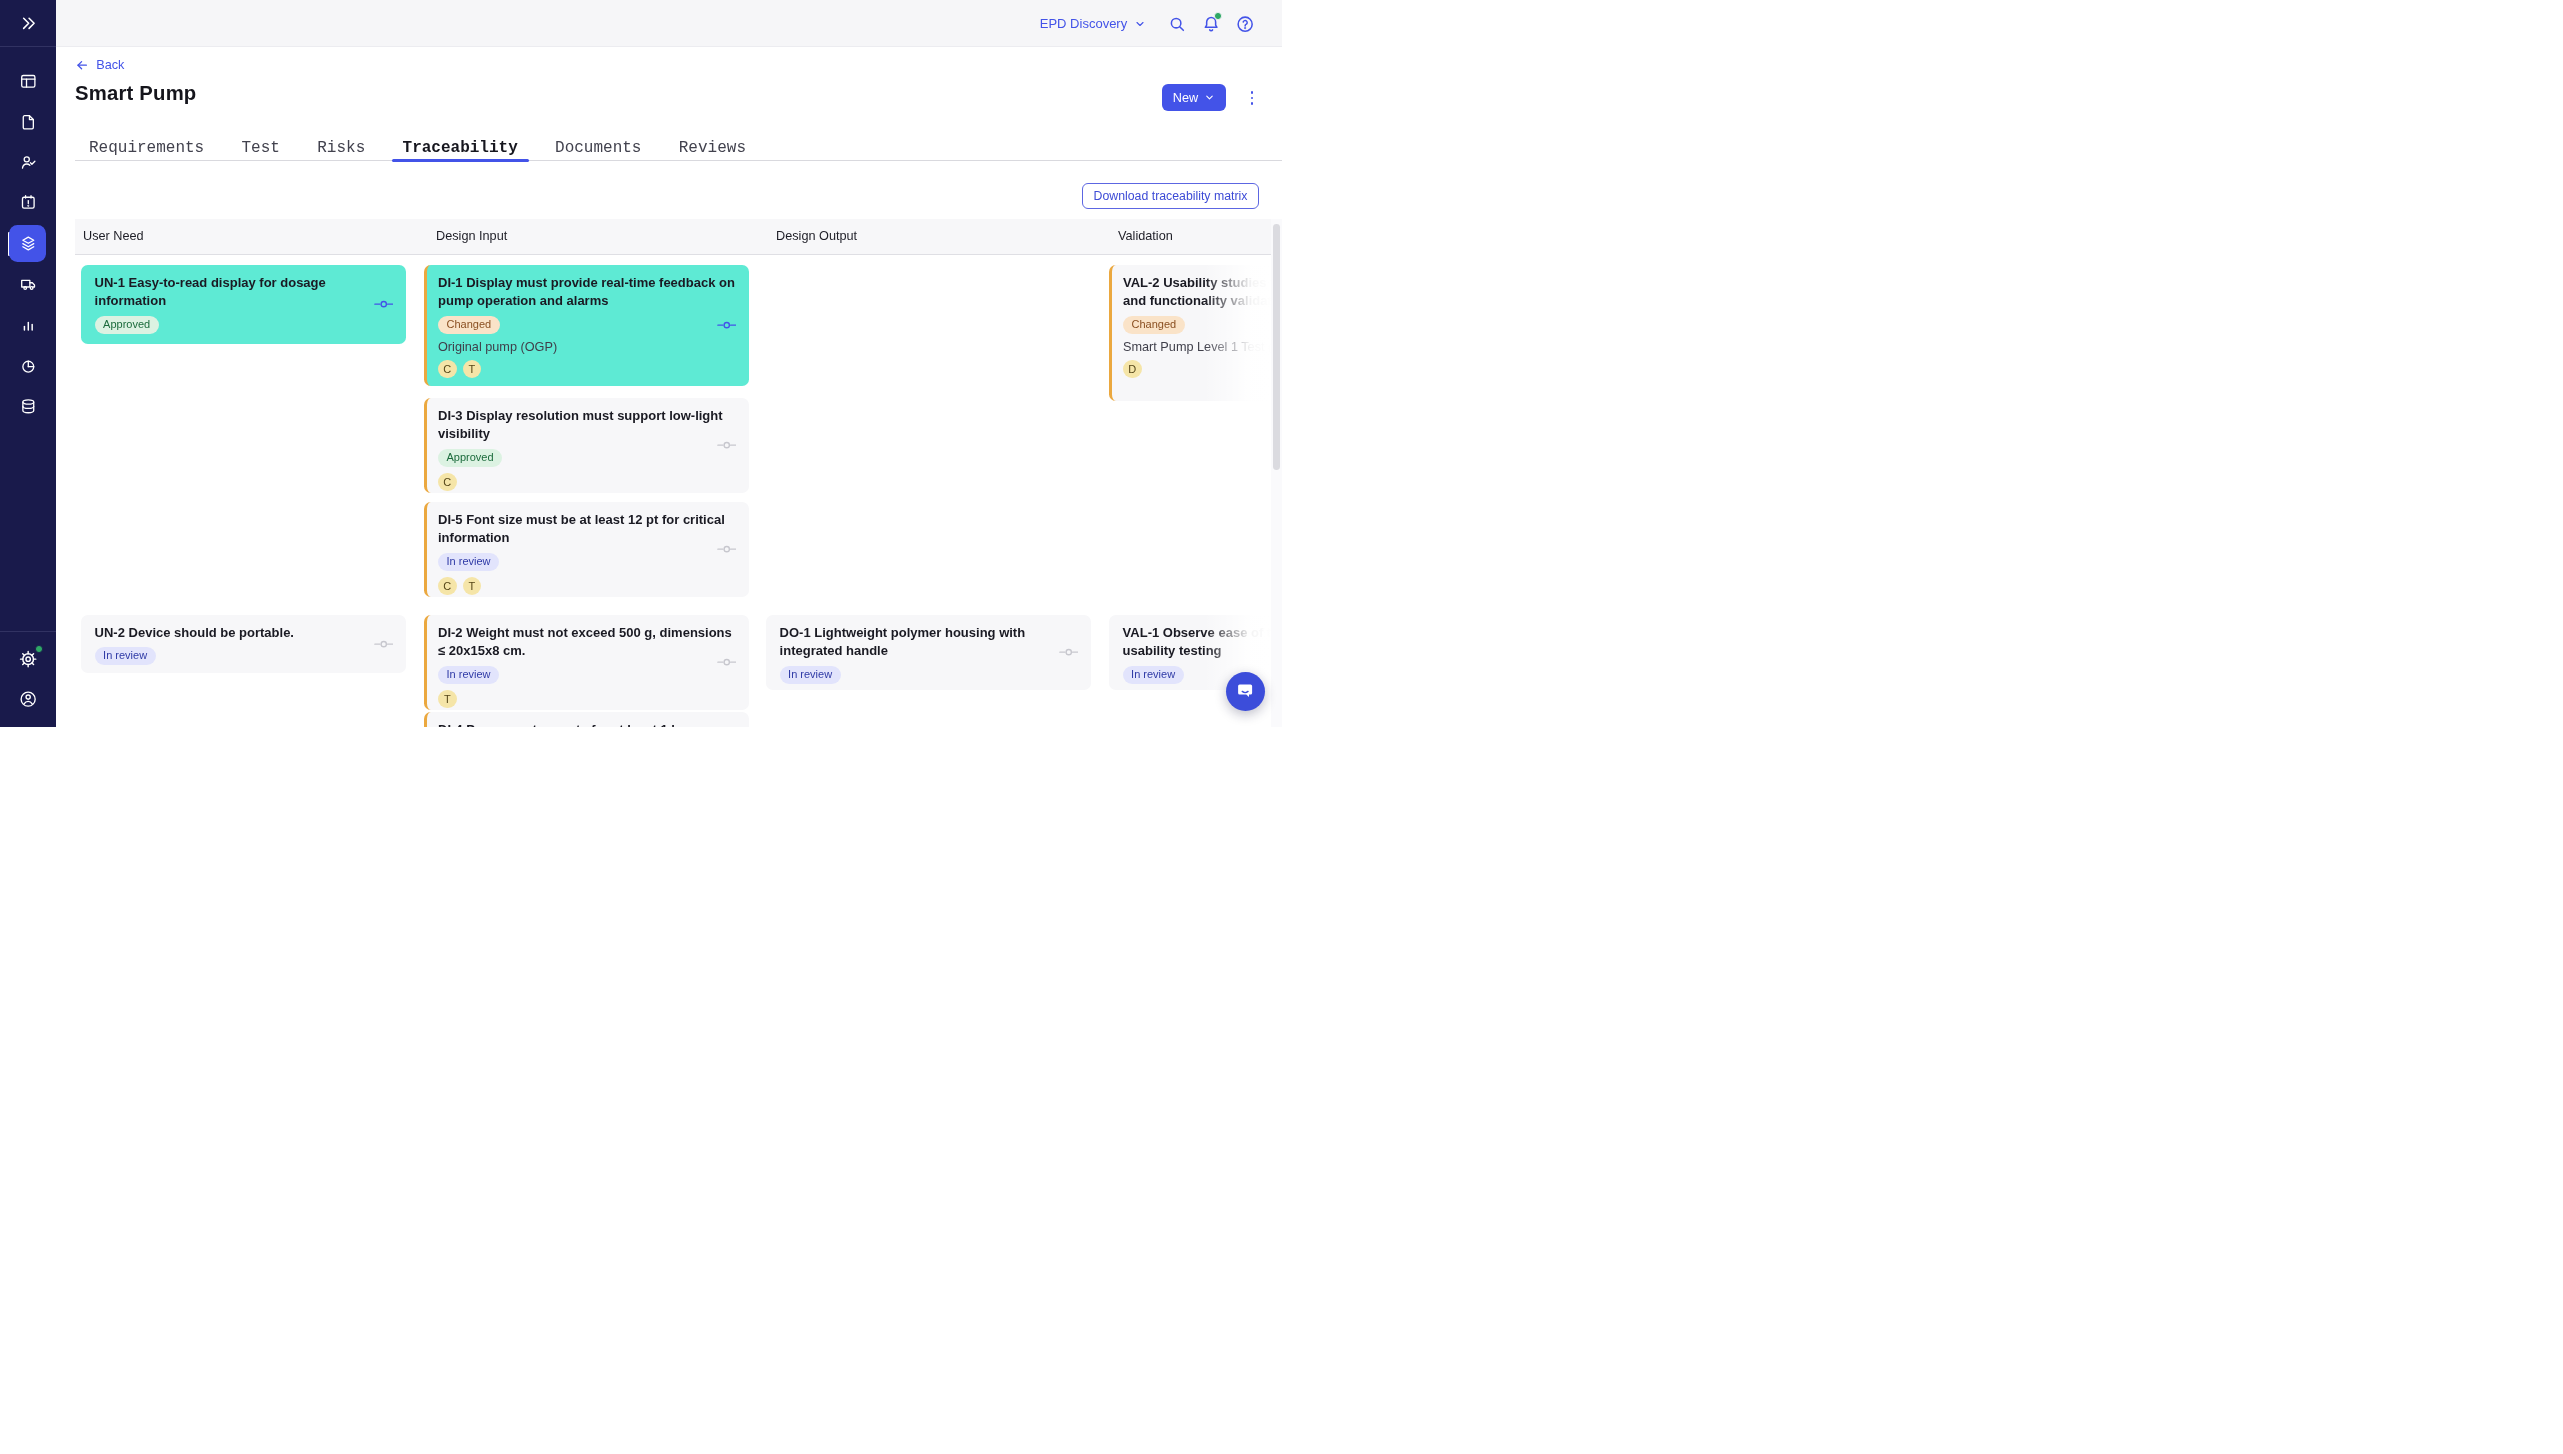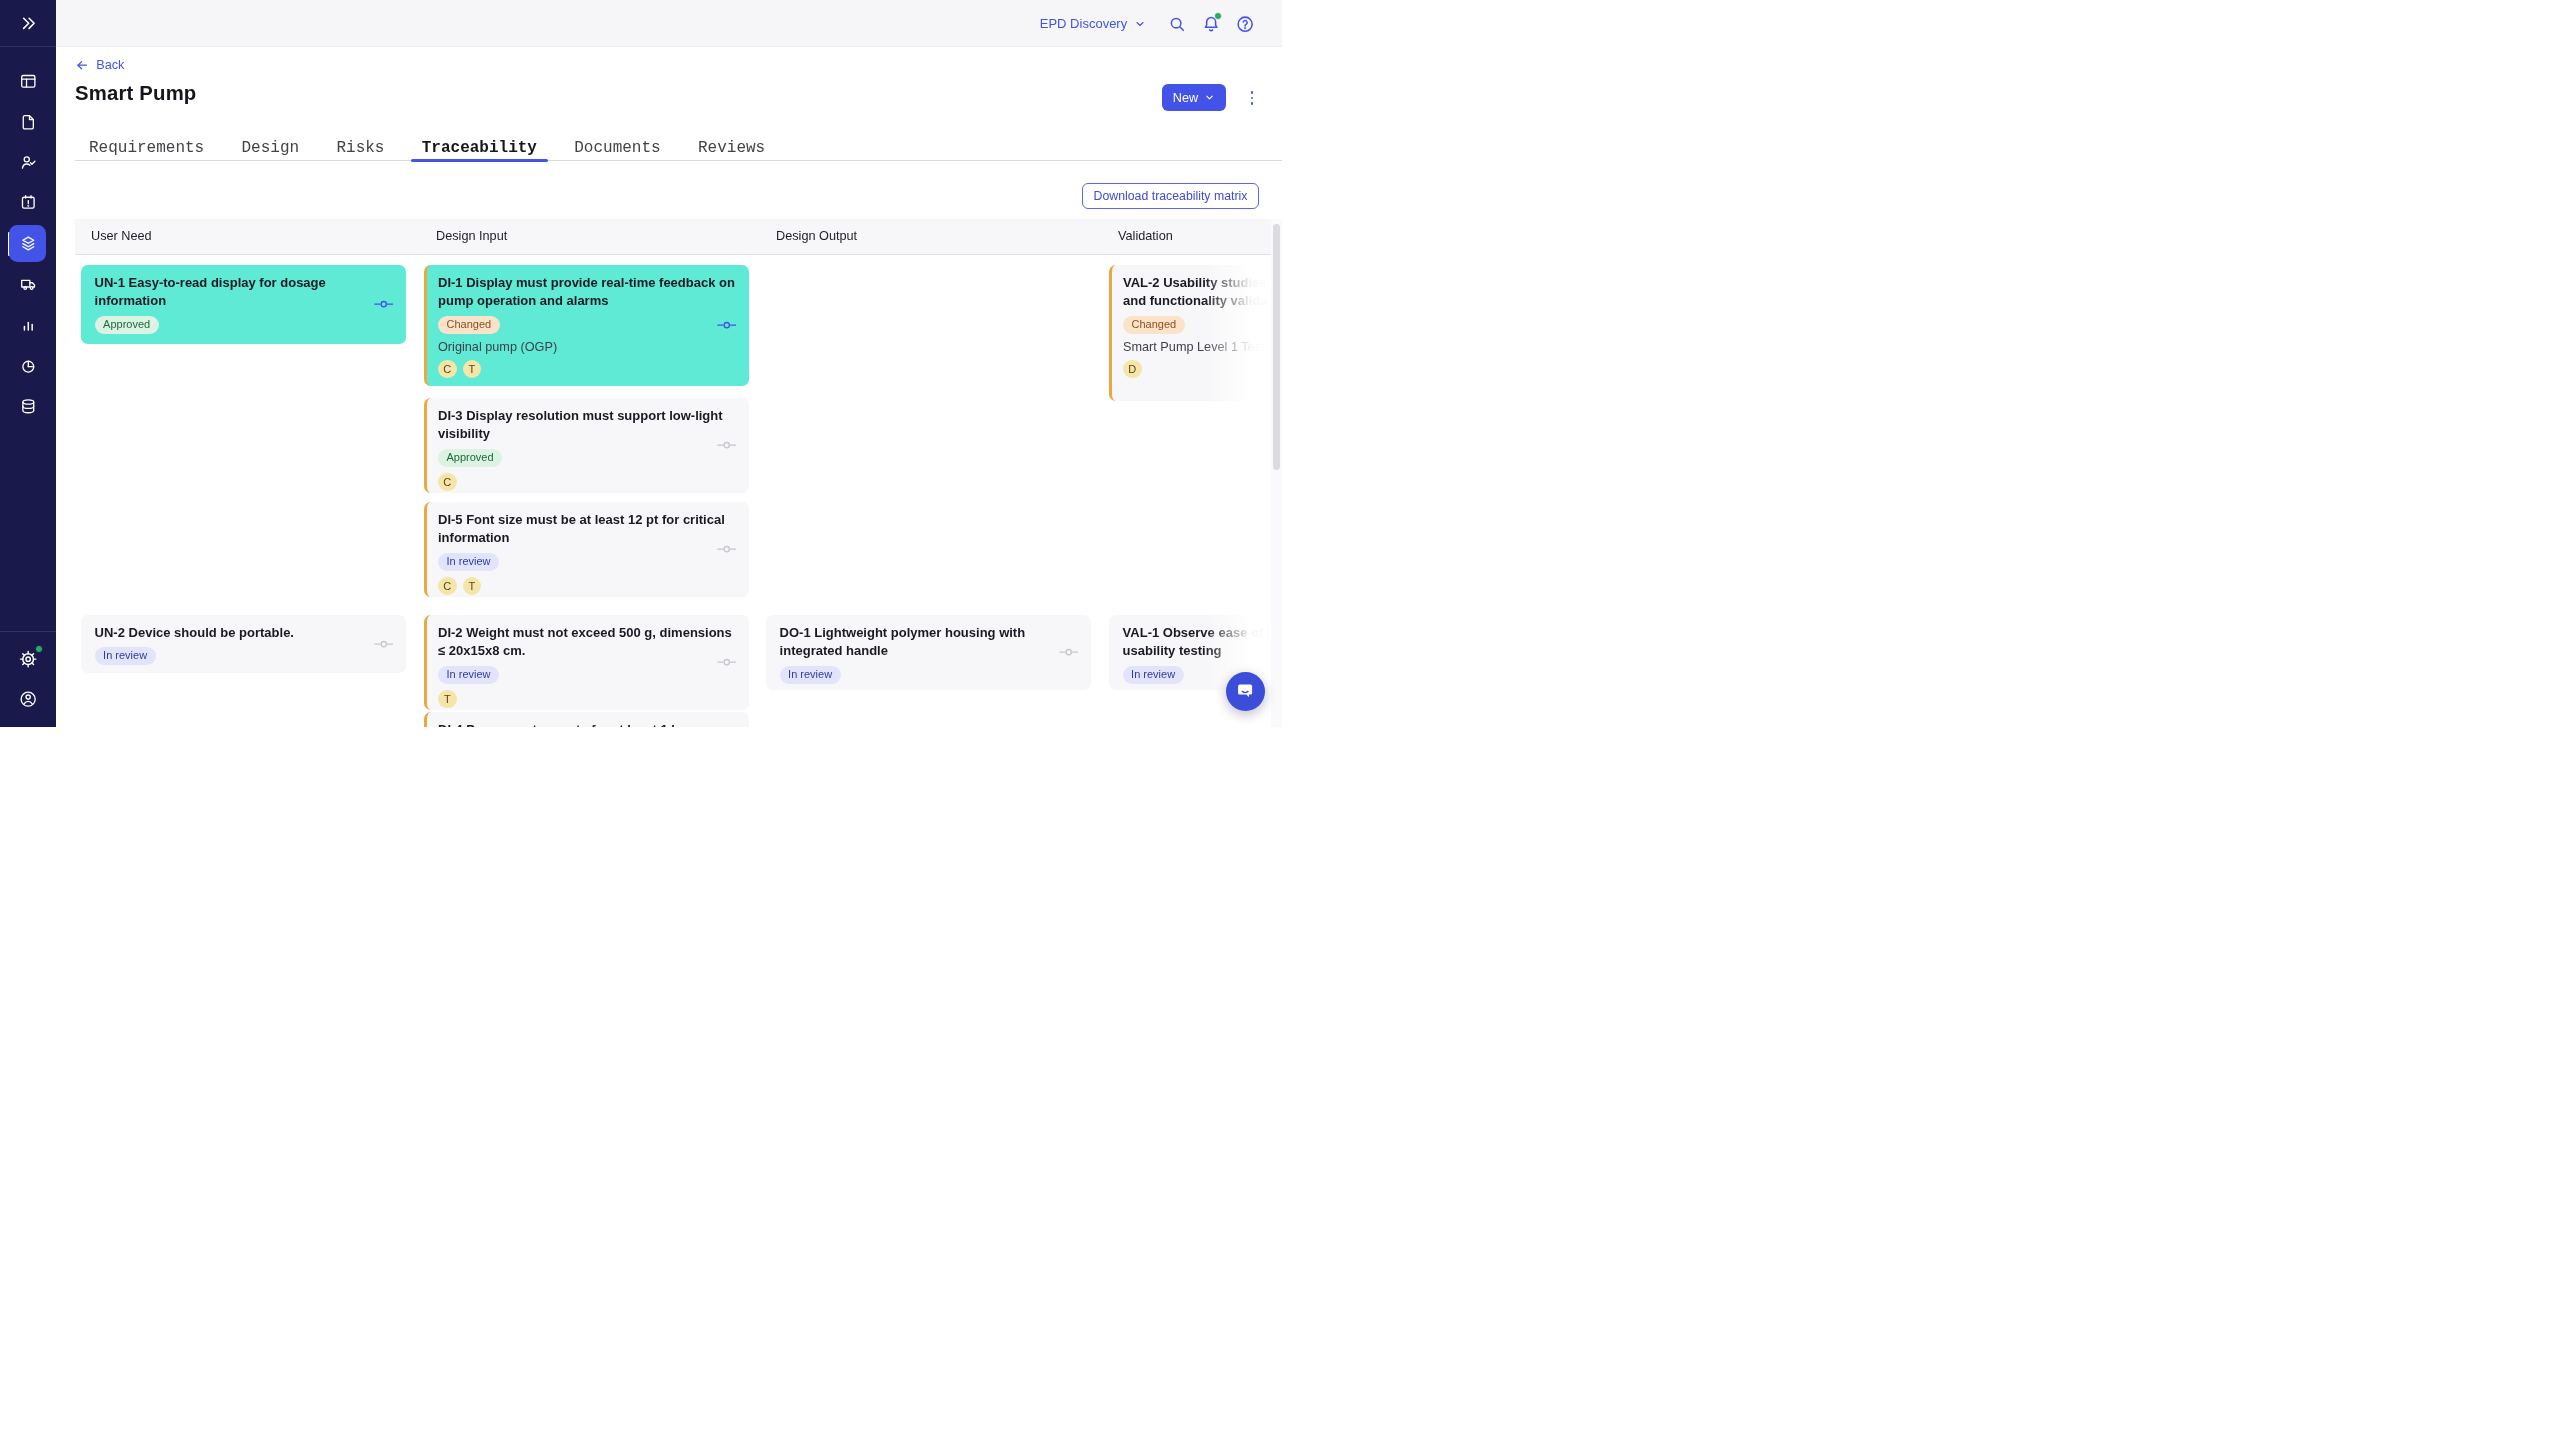--- a/index.html
+++ b/index.html
@@ -203,33 +203,33 @@
     </svg>
 </button>
 <button class="kebab">
     <i></i>
     <i></i>
     <i></i>
   </button>
 
 <nav class="tabs" id="tabs">
     <button class="tab">Requirements</button>
-    <button class="tab">Design</button>
+    <button class="tab">Test</button>
     <button class="tab">Risks</button>
     <button class="tab active">Traceability</button>
     <button class="tab">Documents</button>
     <button class="tab">Reviews</button>
   </nav>
 <div class="tabs-divider"></div>
 
 <button class="download-btn">Download traceability matrix</button>
 
 <div class="matrix-head"></div>
 <div id="col-headers">
-    <div class="col-header" style="left: 91px;">User Need</div>
+    <div class="col-header" style="left: 83px;">User Need</div>
     <div class="col-header" style="left: 436px;">Design Input</div>
     <div class="col-header" style="left: 776px;">Design Output</div>
     <div class="col-header" style="left: 1118px;">Validation</div>
   </div>
 <div id="cards">
     <div class="card selected" style="left: 81px; top: 265px; width: 325px; height: 79px;"><div class="card-title">UN-1 Easy-to-read display for dosage information</div><span class="badge" style="background: rgb(220, 242, 226); color: rgb(28, 107, 60);">Approved</span><span class="connector indigo"><svg width="19.5" height="9.3" viewBox="0 0 23 11" fill="none" stroke="currentColor" stroke-width="1.6" stroke-linecap="round">
           <path d="M1 5.5h6"></path>
           <circle cx="11.5" cy="5.5" r="3.1"></circle>
           <path d="M16 5.5h6"></path>
         </svg></span></div>

